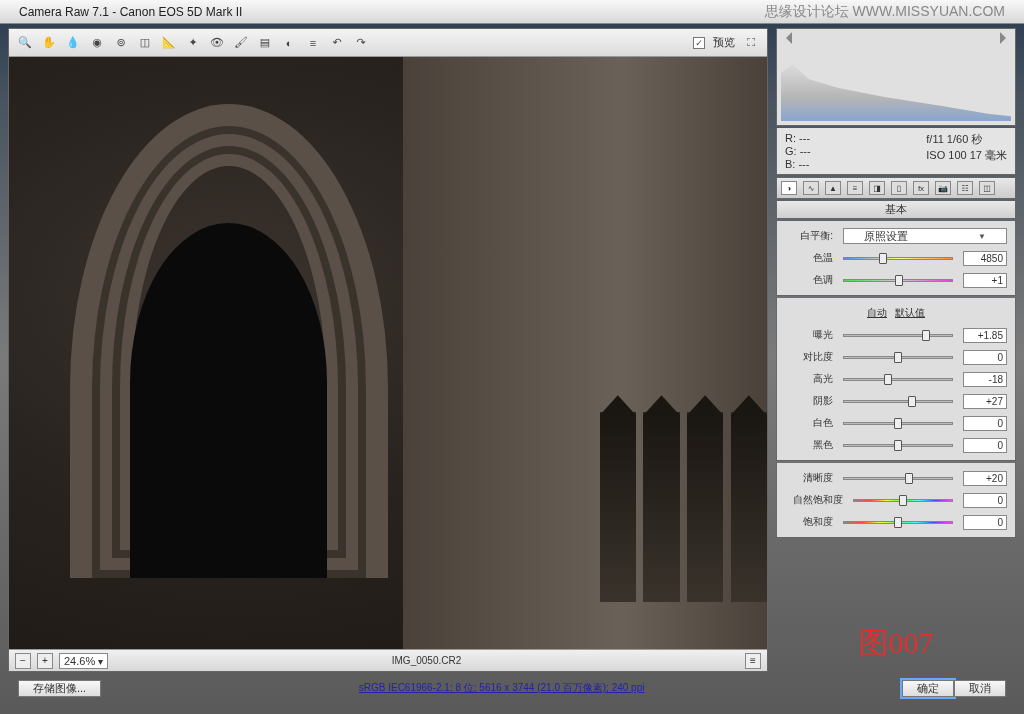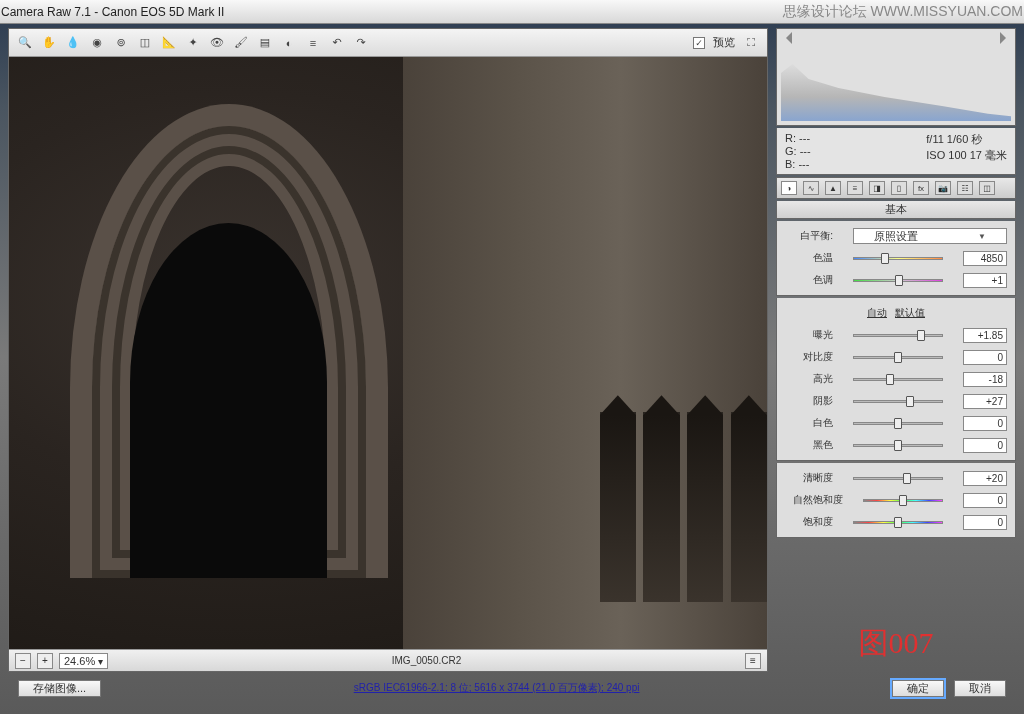--- a/index.html
+++ b/index.html
@@ -1,18 +1,18 @@
 <!DOCTYPE html>
 <html><head>
 <meta charset="utf-8">
 <style>
 *{box-sizing:border-box;margin:0;padding:0;font-family:"Microsoft YaHei",Arial,sans-serif;font-size:11px;color:#333}
 html,body{width:1024px;height:714px;overflow:hidden}
 body{background:linear-gradient(#2a3a50 0%,#4a5560 15%,#7a7a7a 50%,#5a5a5a 100%);position:relative}
-.titlebar{height:24px;background:linear-gradient(#f8f8f8,#d8d8d8);border-bottom:1px solid #888;padding:4px 1px;display:flex;justify-content:space-between;align-items:center}
+.titlebar{height:24px;background:linear-gradient(#f8f8f8,#d8d8d8);border-bottom:1px solid #888;padding:4px 19px;display:flex;justify-content:space-between;align-items:center}
 .titlebar .t{font-size:12px;color:#222}
 .titlebar .wm{font-size:14px;color:#888}
 .container{position:absolute;top:22px;left:0;right:0;bottom:0;padding:6px 8px 10px 8px;display:flex;flex-direction:column}
 .main{flex:1;display:flex;gap:8px}
 .leftpane{flex:1;display:flex;flex-direction:column;background:#e8e8e8;border:1px solid #666}
 .toolbar{height:28px;background:linear-gradient(#f4f4f4,#dcdcdc);border-bottom:1px solid #999;display:flex;align-items:center;padding:0 8px;gap:8px}
 .tico{width:16px;height:16px;display:inline-flex;align-items:center;justify-content:center;color:#444;cursor:pointer}
 .toolbar .spacer{flex:1}
 .cb{width:12px;height:12px;border:1px solid #777;background:#fff;display:inline-flex;align-items:center;justify-content:center;font-size:9px;color:#444}
 .preview-img{flex:1;background:radial-gradient(ellipse at 30% 40%,#3a332e 0%,#2a2420 40%,#1a1612 100%);position:relative;overflow:hidden}
@@ -32,39 +32,39 @@
 .histo .corner{position:absolute;top:3px;width:0;height:0;border:6px solid transparent}
 .histo .cl{left:3px;border-right-color:#888}
 .histo .cr{right:3px;border-left-color:#888}
 .meta{background:#e4e4e4;border:1px solid #666;border-top:none;padding:4px 8px;display:flex;justify-content:space-between;font-size:10px}
 .meta .col{display:flex;flex-direction:column;gap:1px}
 .tabstrip{height:22px;background:linear-gradient(#e8e8e8,#ccc);border:1px solid #666;display:flex;align-items:center;padding:0 4px;gap:6px}
 .tabstrip .ti{width:16px;height:14px;border:1px solid #888;background:#ddd;font-size:8px;display:inline-flex;align-items:center;justify-content:center;cursor:pointer}
 .tabstrip .ti.active{background:#fff}
 .panelhdr{height:18px;background:linear-gradient(#e8e8e8,#d0d0d0);border:1px solid #666;border-top:none;text-align:center;line-height:17px;font-size:11px}
 .panel{background:#dedede;border:1px solid #666;border-top:none;padding:6px 8px;display:flex;flex-direction:column;gap:4px}
-.row{display:flex;align-items:center;gap:20px;height:18px}
+.row{display:flex;align-items:center;gap:10px;height:18px}
 .lbl{width:48px;text-align:right;font-size:10px;color:#333}
 .sel{flex:1;border:1px solid #888;background:#fff;height:16px;padding:0 20px;font-size:10px;display:flex;align-items:center;justify-content:space-between;cursor:pointer}
 .sel::after{content:"▼";font-size:8px;color:#555}
 .val{width:44px;height:15px;border:1px solid #888;background:#fff;text-align:right;padding:0 3px;font-size:10px;line-height:13px}
 .slider{flex:1;height:14px;position:relative}
 .track{position:absolute;left:0;right:0;top:6px;height:3px;background:#bbb;border:1px solid #888}
 .temp-track{background:linear-gradient(90deg,#48f,#ff8,#f84)}
 .tint-track{background:linear-gradient(90deg,#4d4,#ccc,#d4d)}
 .sat-track{background:linear-gradient(90deg,#888,#f44,#ff4,#4f4,#4ff,#44f,#f4f)}
 .thumb{position:absolute;top:2px;width:8px;height:11px;background:#eee;border:1px solid #555;border-radius:1px;transform:translateX(-4px);cursor:pointer}
 .linkrow{display:flex;justify-content:center;gap:8px;padding:2px 0}
 .linkrow a{text-decoration:underline;font-size:10px;color:#333;cursor:pointer}
 .stamp{margin-top:auto;text-align:center;font-size:30px;color:#e03030;padding:8px 0;font-family:"SimSun",serif}
 .bottombar{height:32px;display:flex;align-items:center;padding:0 10px;gap:12px}
 .btn{height:17px;padding:0 14px;background:linear-gradient(#f8f8f8,#ddd);border:1px solid #777;font-size:11px;cursor:pointer;display:inline-flex;align-items:center}
 .btn.primary{box-shadow:0 0 0 2px #6af}
 .bottombar .link{flex:1;text-align:center;color:#22a;text-decoration:underline;font-size:10px;cursor:pointer}
-.bottombar .rbtns{display:flex;gap:10px}
+.bottombar .rbtns{display:flex;}
 </style>
 </head>
 <body>
 
 <div class="titlebar">
   <span class="t">Camera Raw 7.1  -  Canon EOS 5D Mark II</span>
   <span class="wm">思缘设计论坛  WWW.MISSYUAN.COM</span>
 </div>
 
 <div class="container">

